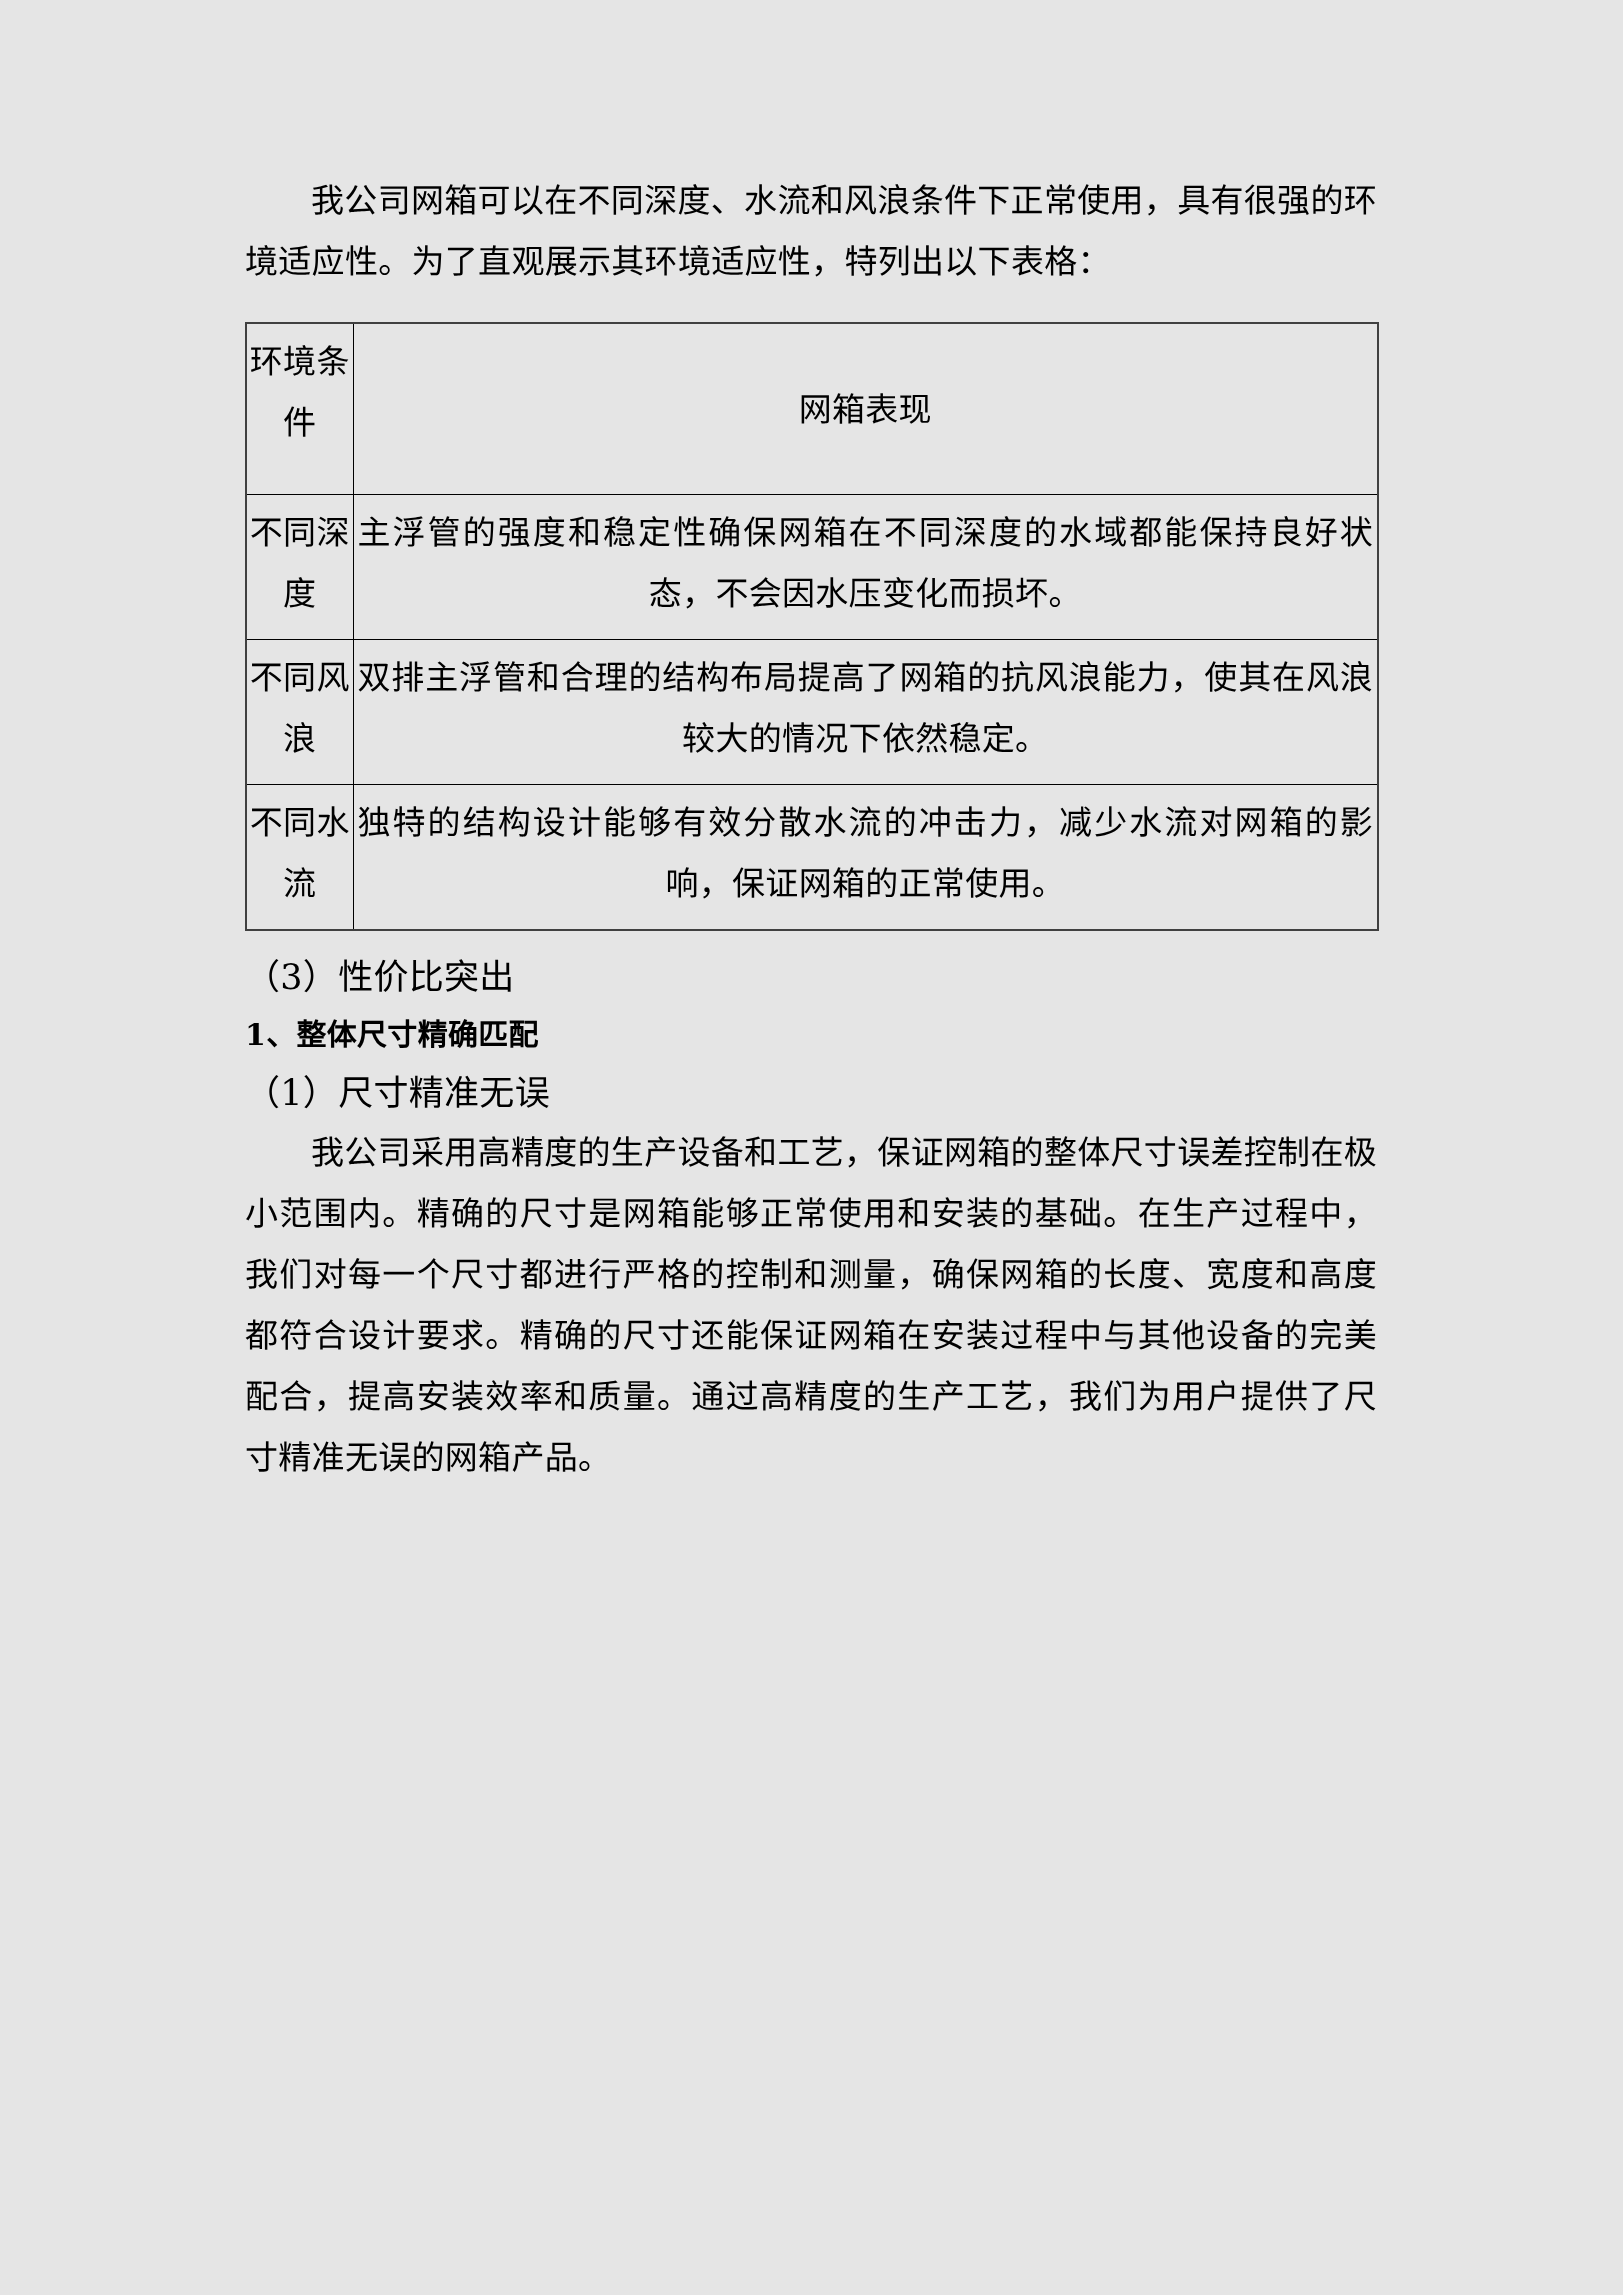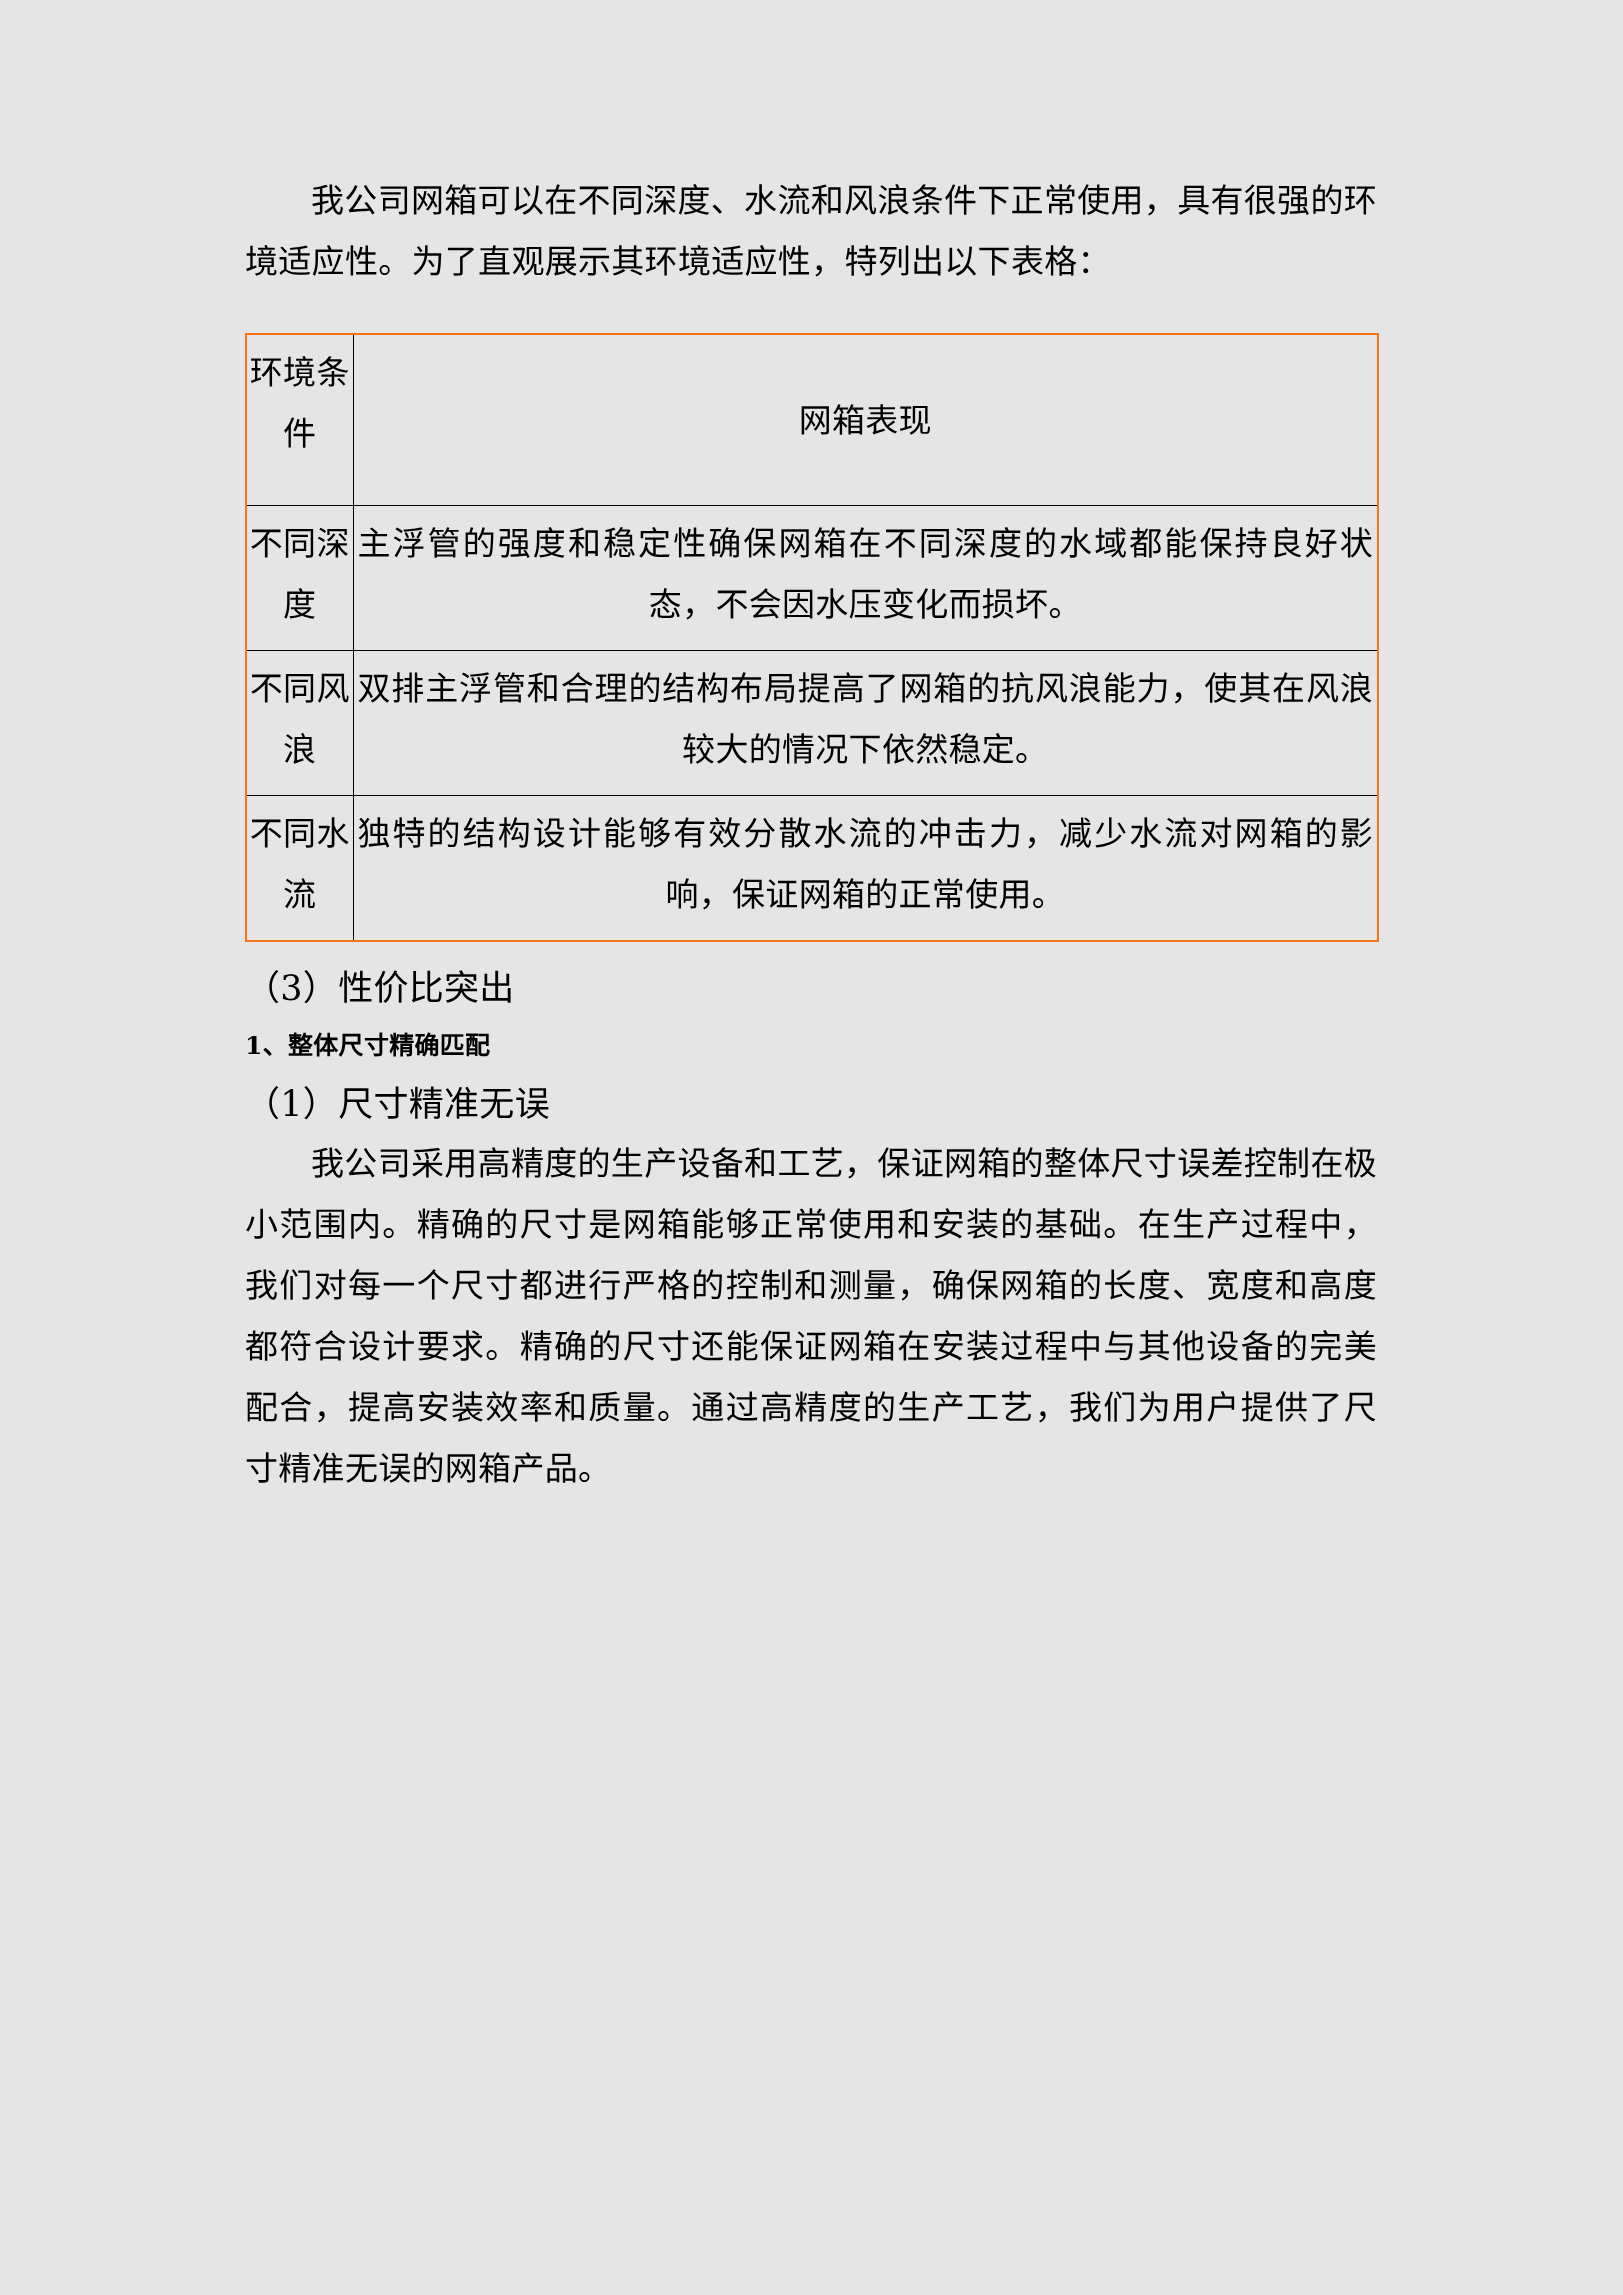--- a/index.html
+++ b/index.html
@@ -54,21 +54,21 @@
   
   p.sub-head {
     font-size: 35px;
     line-height: 58px;
     text-indent: 0;
     letter-spacing: 0.3px;
   }
 
   
   p.num-head {
-    font-size: 25px;
+    font-size: 30px;
     line-height: 58px;
     text-indent: 0;
     font-weight: bold;
     letter-spacing: 0.3px;
   }
 
   
   h2.section-head {
     font-size: 41px;
     line-height: 72px;
@@ -78,24 +78,24 @@
     margin-top: 23.6px;
     margin-bottom: 3.9px;
   }
 
   .spacer-sm { height: 17px; }
 
   
   table.env-table {
     border-collapse: collapse;
     width: 1132px;
-    margin-top: 41px;
+    margin-top: 30px;
     margin-bottom: 17px;
     table-layout: fixed;
-    border: 2px solid #f97316;
+    border: 2px solid #404040;
   }
 
   table.env-table col.c-cond { width: 107px; }
   table.env-table col.c-perf { width: 1025px; }
 
   table.env-table td {
     border: 1.3px solid #000000;
     padding: 6.5px 2.6px;
     font-size: 33px;
     line-height: 61px;

